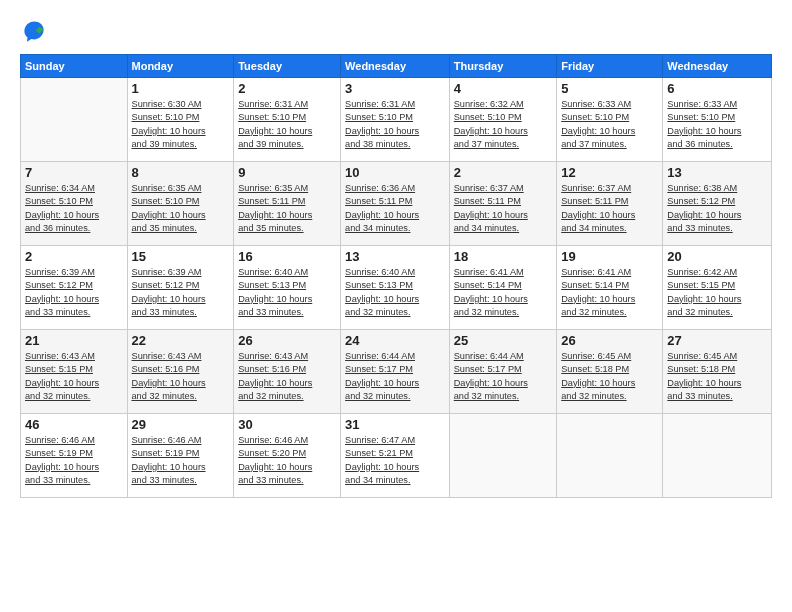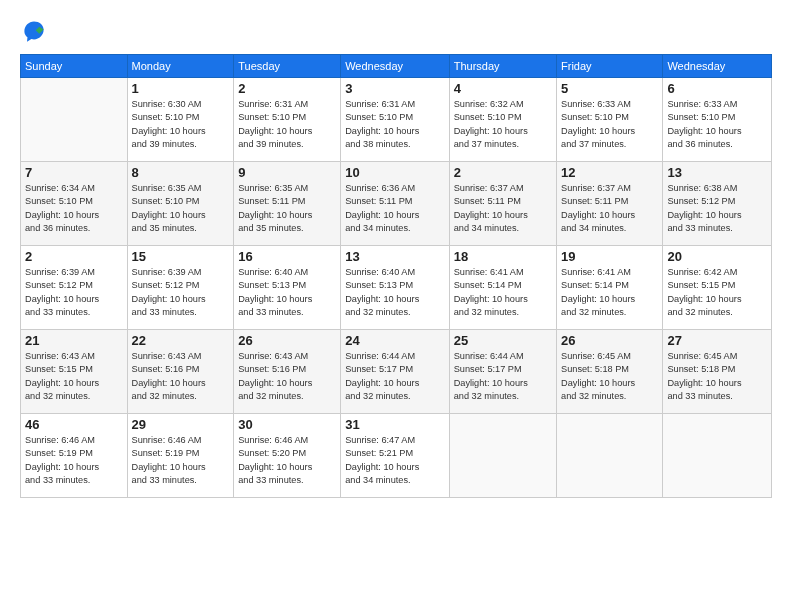--- a/index.html
+++ b/index.html
@@ -53,21 +53,21 @@
     }
     table {
       width: 100%;
       border-collapse: collapse;
       font-size: 10px;
     }
     thead tr th {
       background: #1a73e8;
       color: #fff;
       font-size: 11px;
-      font-weight: normal;
+      font-weight: bold;
       padding: 5px 4px;
       text-align: left;
       border: 1px solid #1565c0;
     }
     tbody tr td {
       border: 1px solid #ccc;
       vertical-align: top;
       padding: 3px 4px;
       height: 84px;
       width: 113px;
@@ -80,20 +80,21 @@
       font-size: 13px;
       font-weight: bold;
       color: #222;
       display: block;
       margin-bottom: 2px;
     }
     .day-info {
       font-size: 9.2px;
       color: #333;
       line-height: 1.45;
+      text-decoration: underline;
     }
     tbody tr:nth-child(even) td {
       background: #f5f5f5;
     }
     tbody tr:nth-child(even) td.empty {
       background: #efefef;
     }
   </style>
 </head>
 <body>

